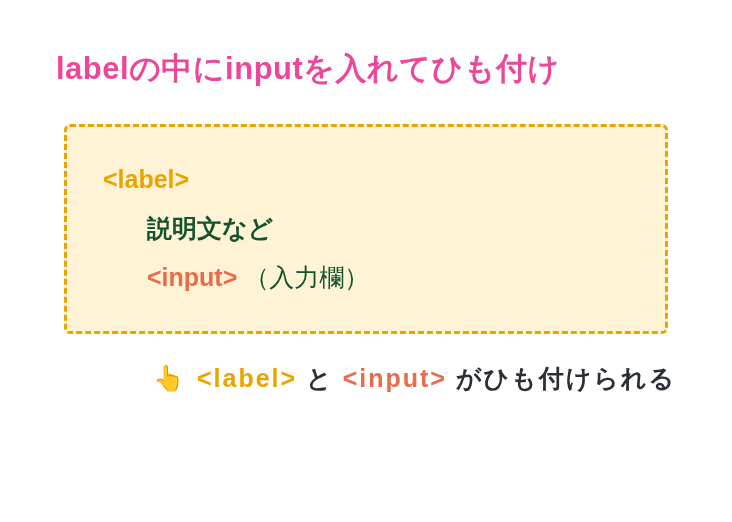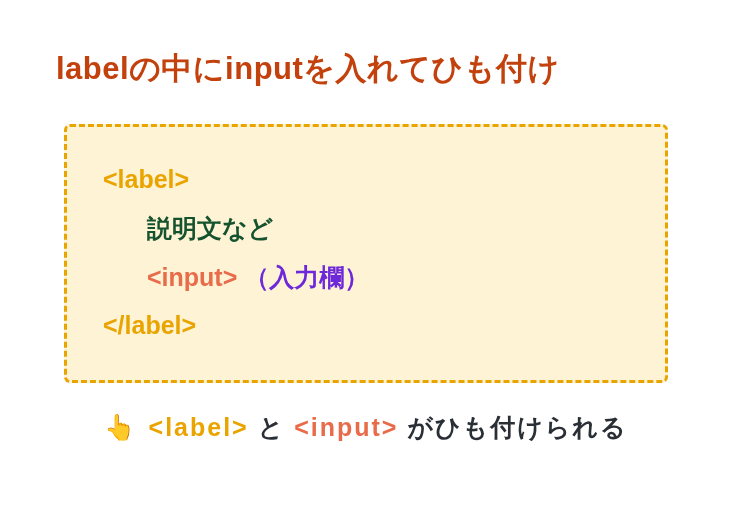--- a/index.html
+++ b/index.html
@@ -8,46 +8,46 @@
     height: 522px;
     background: #ffffff;
     font-family: "Hiragino Sans", "Yu Gothic", "Meiryo", sans-serif;
     padding: 48px 56px;
     color: #2a2f36;
   }
   .title {
     font-size: 31px;
     font-weight: 800;
     letter-spacing: 0.5px;
-    color: #c2410c;
+    color: #ec4899;
     margin-bottom: 34px;
   }
   .codebox {
     border: 3.5px dashed #e9a400;
     background: #fff3d6;
     border-radius: 6px;
     padding: 28px 36px 30px 36px;
     margin: 0 8px;
   }
   .line {
     font-size: 25px;
     line-height: 1.95;
     font-weight: 700;
   }
   .indent { padding-left: 44px; }
   .tag-label { color: #e9a400; }
   .tag-input { color: #e86b4a; }
   .text-muted { color: #14532d; font-weight: 600; }
-  .paren { color: #6d28d9; font-weight: 700; }
+  .paren { color: #14532d; font-weight: 400; }
   .footer {
     margin-top: 28px;
     font-size: 25px;
     font-weight: 700;
     letter-spacing: 2px;
-    text-align: center;
+    text-align: right;
     color: #2a2f36;
   }
   .finger { letter-spacing: 0; margin-right: 4px; }
   .ftag-label { color: #e9a400; }
   .ftag-input { color: #e86b4a; }
 </style>
 </head>
 <body>
 
 <h1 class="title">labelの中にinputを入れてひも付け</h1>
@@ -56,21 +56,18 @@
   <div class="line">
     <span class="tag-label">&lt;label&gt;</span>
   </div>
   <div class="line indent">
     <span class="text-muted">説明文など</span>
   </div>
   <div class="line indent">
     <span class="tag-input">&lt;input&gt;</span>
     <span class="paren">（入力欄）</span>
   </div>
-  <div class="line">
-    <span class="tag-label">&lt;/label&gt;</span>
-  </div>
 </div>
 
 <div class="footer">
   <span class="finger">👆</span>
   <span class="ftag-label">&lt;label&gt;</span><span> と </span><span class="ftag-input">&lt;input&gt;</span><span> がひも付けられる</span>
 </div>
 
 </body></html>

